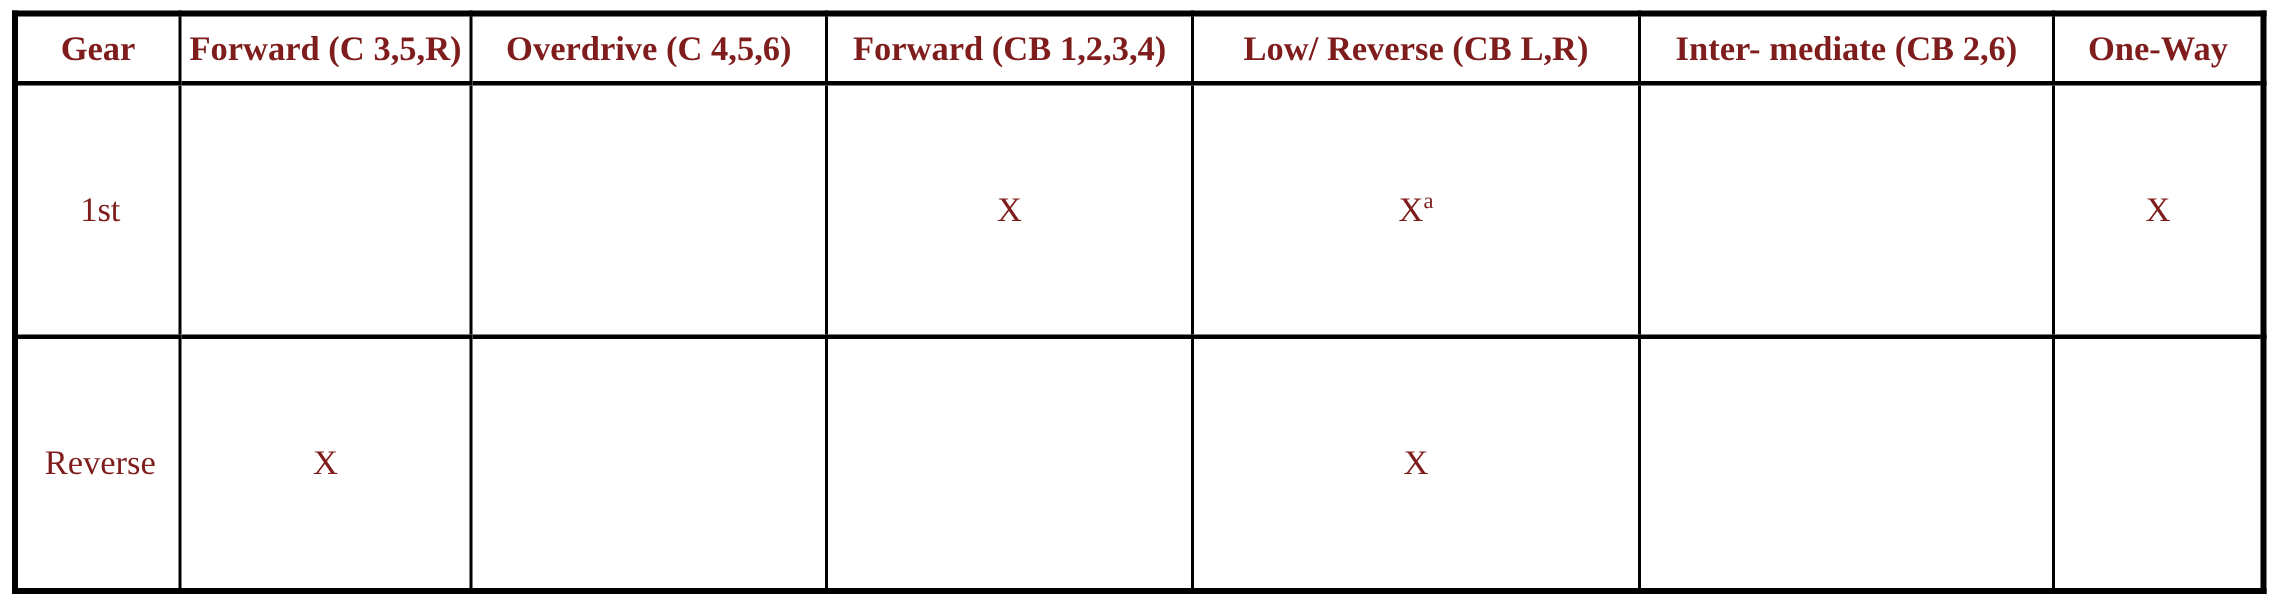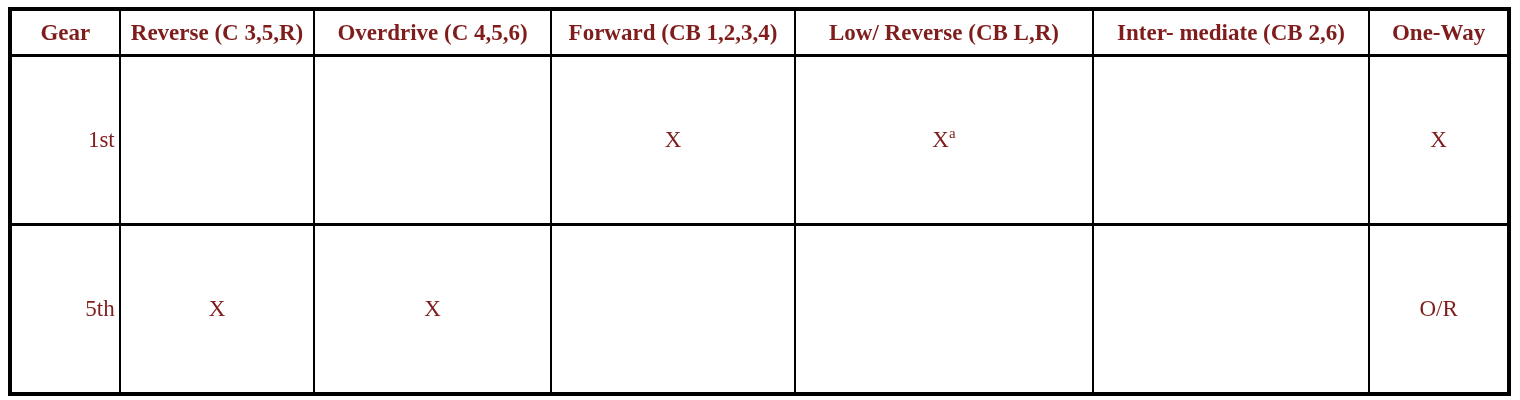--- a/index.html
+++ b/index.html
@@ -39,21 +39,21 @@
     height: 46px;
   }
   table.gear-table thead th {
     font-weight: bold;
     border-bottom: 3px solid #000000;
   }
   table.gear-table tbody tr {
     height: 49px;
   }
   table.gear-table tbody td.gear {
-    text-align: right;
+    text-align: center;
     padding-left: 7px;
     font-weight: normal;
   }
   table.gear-table tbody tr:last-child td {
     border-top: 3px solid #000000;
   }
   table.gear-table sup {
     font-size: 15px;
     line-height: 0;
     vertical-align: super;
@@ -69,42 +69,42 @@
         <col style="width: 12.98%;">
         <col style="width: 15.78%;">
         <col style="width: 16.31%;">
         <col style="width: 19.84%;">
         <col style="width: 18.45%;">
         <col style="width: 9.32%;">
       </colgroup>
     <thead>
       <tr>
           <th>Gear</th>
-          <th>Reverse (C 3,5,R)</th>
+          <th>Forward (C 3,5,R)</th>
           <th>Overdrive (C 4,5,6)</th>
           <th>Forward (CB 1,2,3,4)</th>
           <th>Low/ Reverse (CB L,R)</th>
           <th>Inter- mediate (CB 2,6)</th>
           <th>One-Way</th>
         </tr>
     </thead>
     <tbody>
         <tr>
           <td class="gear">1st</td>
           <td></td>
           <td></td>
           <td>X</td>
           <td>X<sup>a</sup></td>
           <td></td>
           <td>X</td>
         </tr>
         <tr>
-          <td class="gear">5th</td>
-          <td>X</td>
+          <td class="gear">Reverse</td>
           <td>X</td>
           <td></td>
           <td></td>
+          <td>X</td>
           <td></td>
-          <td>O/R</td>
+          <td></td>
         </tr>
       </tbody>
   </table>
 </div>
 
 </body></html>

